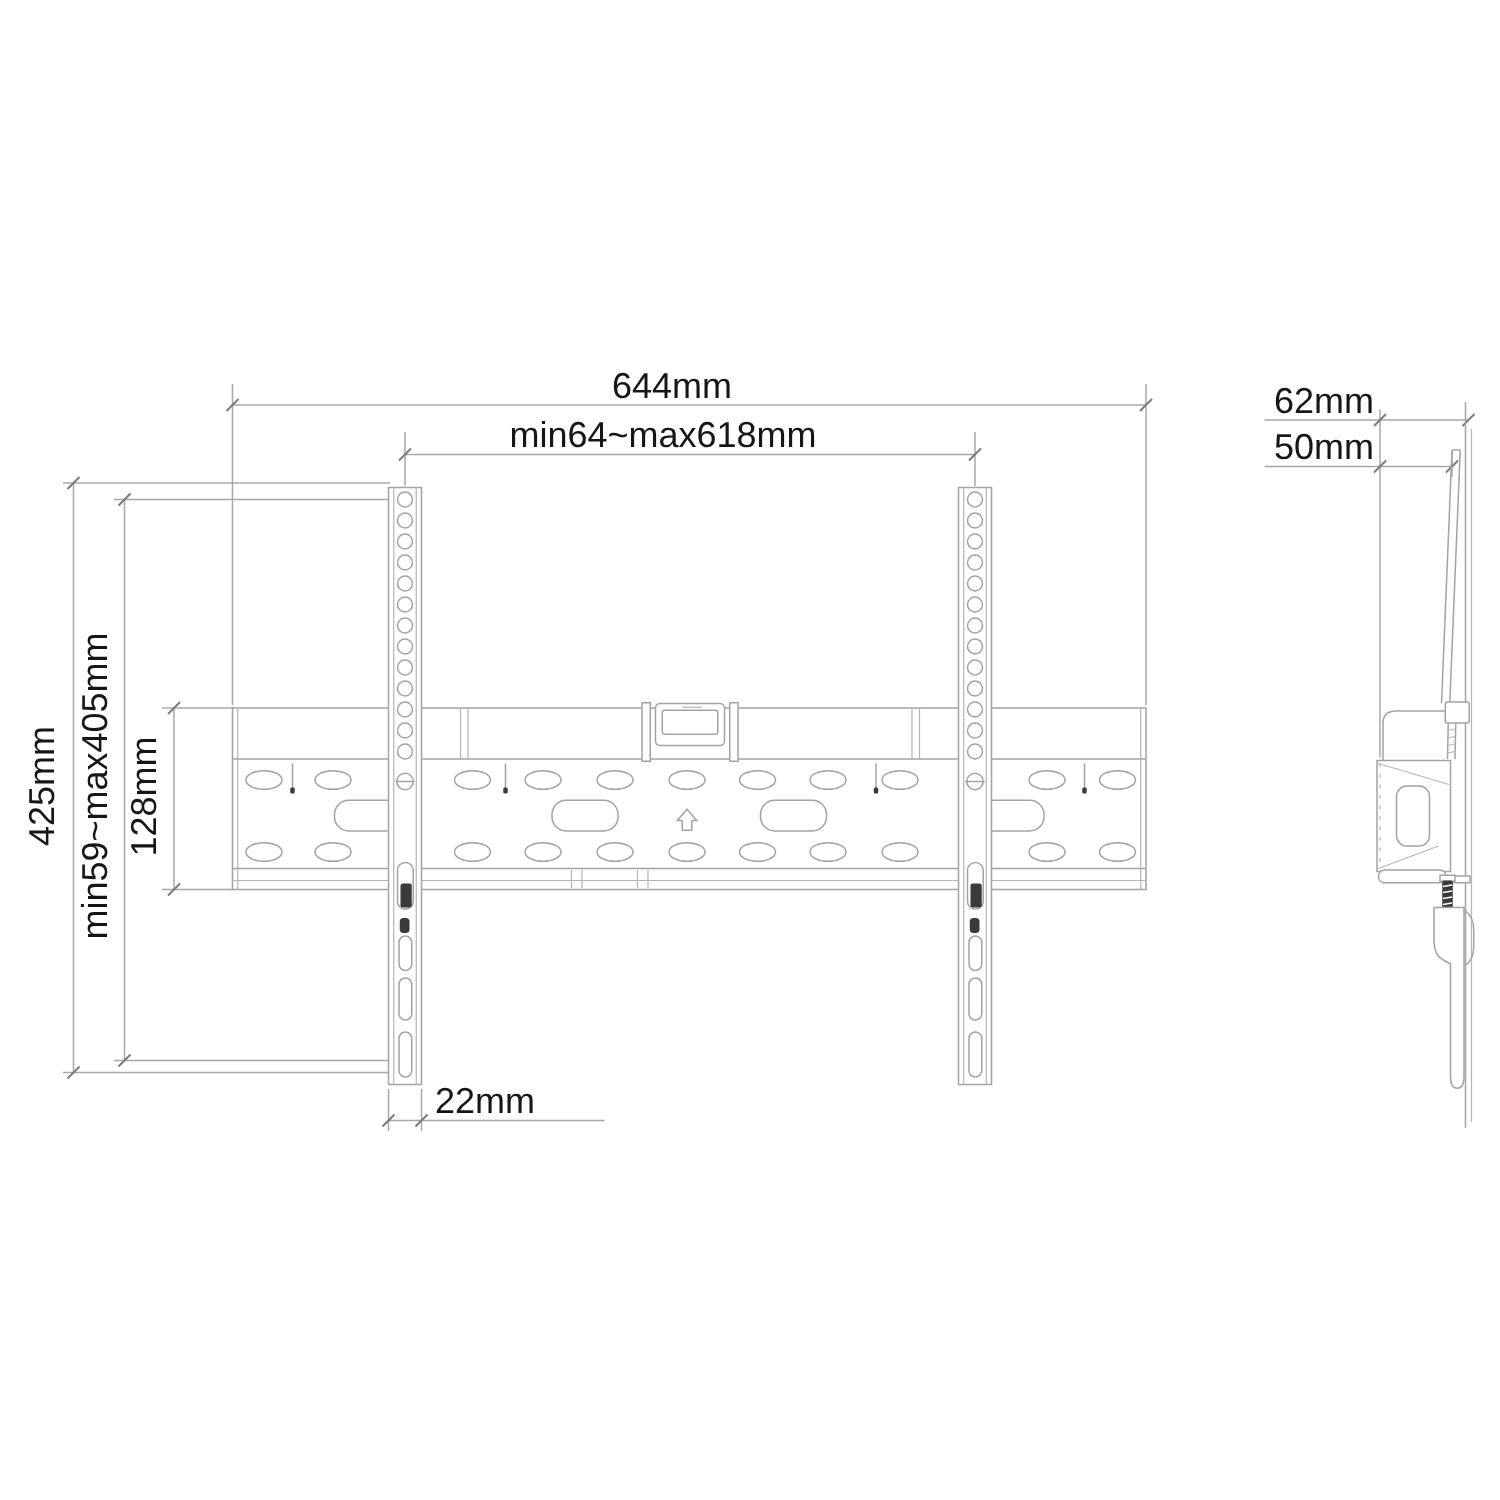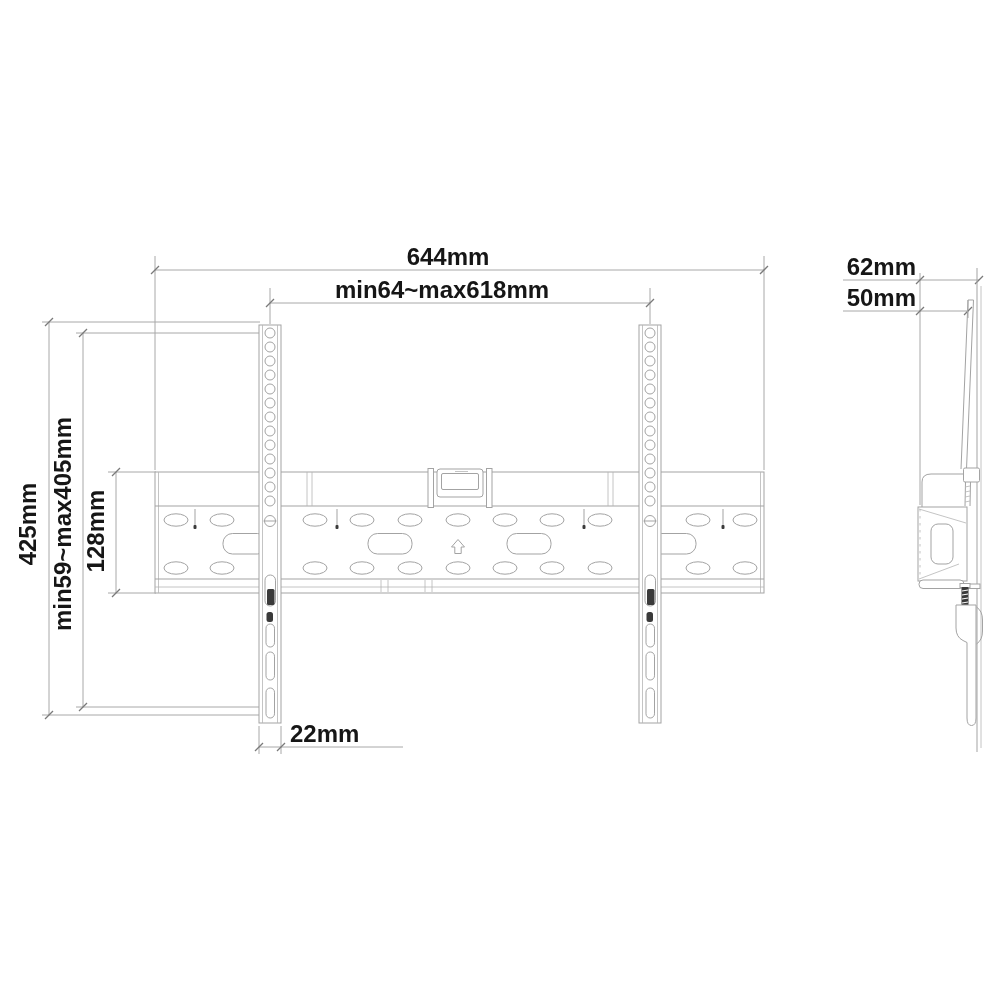--- a/index.html
+++ b/index.html
@@ -1,17 +1,17 @@
 <!DOCTYPE html>
 <html><head>
 <meta charset="utf-8">
 <style>
   html,body{margin:0;padding:0;background:#ffffff;}
   .stage{position:relative;width:1000px;height:1000px;background:#fff;overflow:hidden;
-         font-family:"Liberation Sans",sans-serif;font-weight:bold;}
+         font-family:"Liberation Sans",sans-serif;}
   svg{display:block;}
   .edge{stroke:#a3a3a3;stroke-width:1;fill:none;}
   .edgew{stroke:#a3a3a3;stroke-width:1;fill:#ffffff;}
   .thin{stroke:#b5b5b5;stroke-width:0.8;fill:none;}
   .dimln{stroke:#a8a8a8;stroke-width:1;fill:none;}
   .tick{stroke:#7a7a7a;stroke-width:1.3;fill:none;}
   .dark{fill:#3a3a3a;stroke:none;}
   .dimtext{fill:#161616;font-size:24px;font-family:"Liberation Sans",sans-serif;}
 </style>
 </head>

